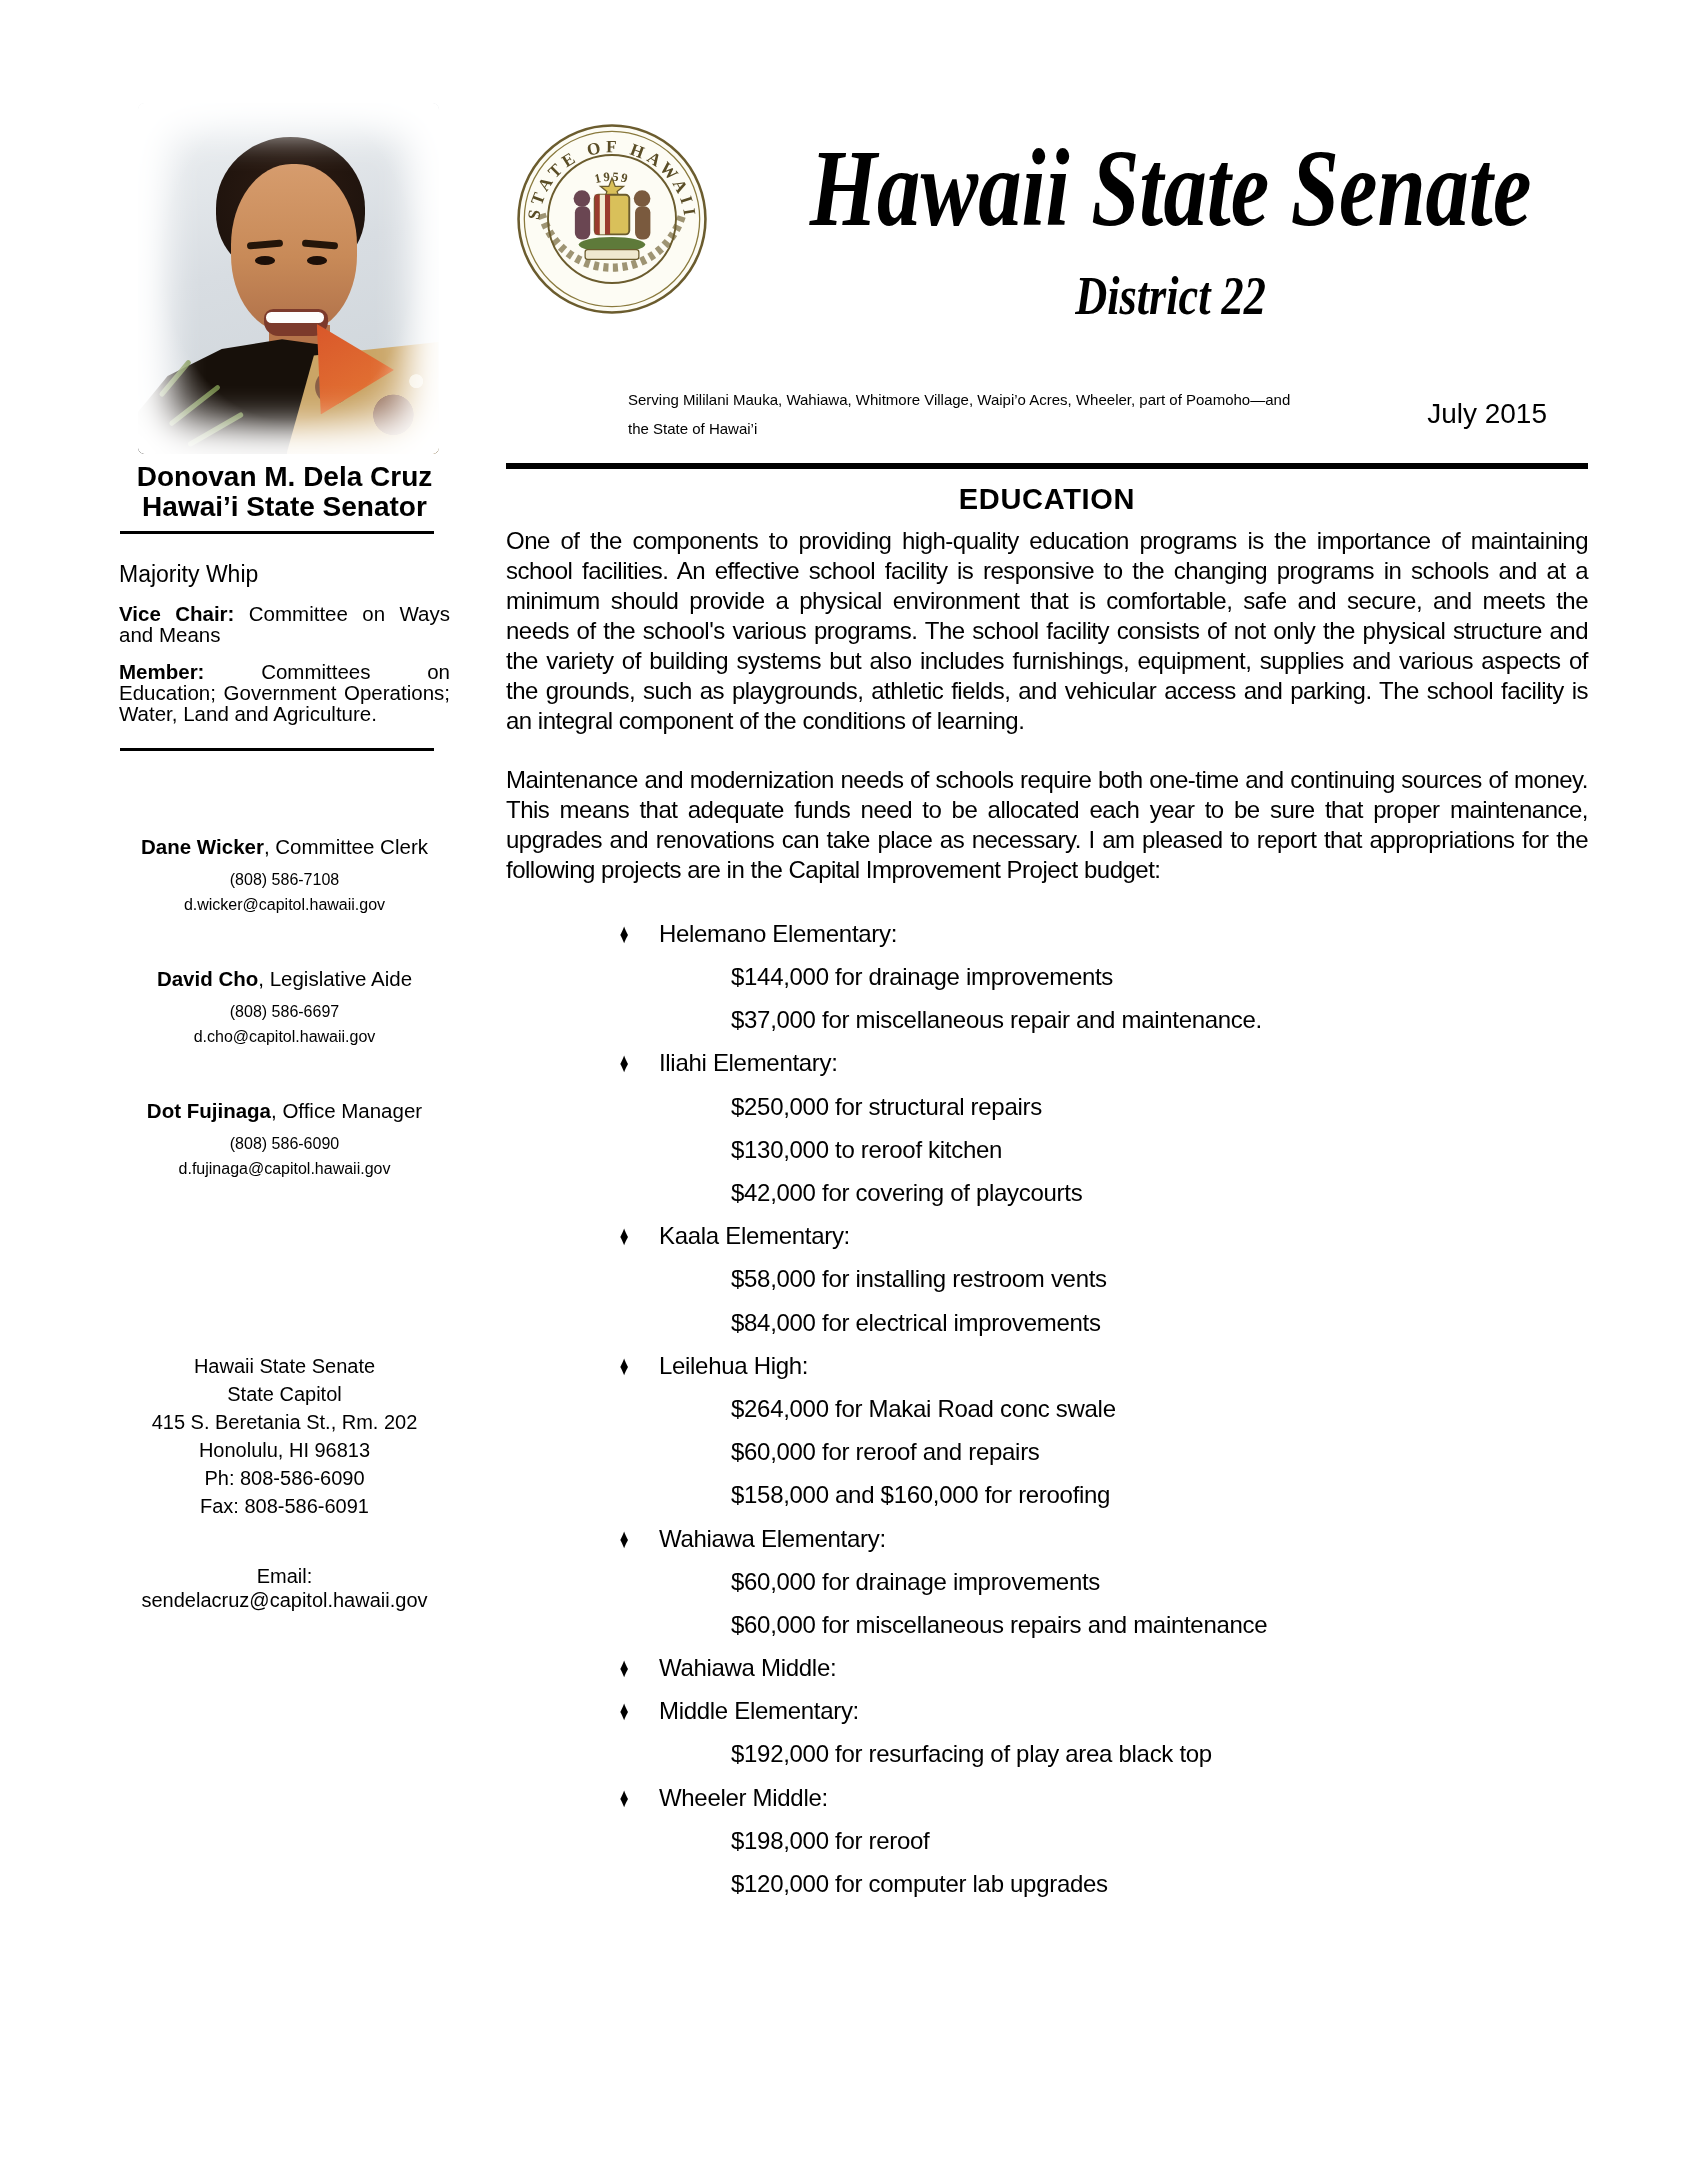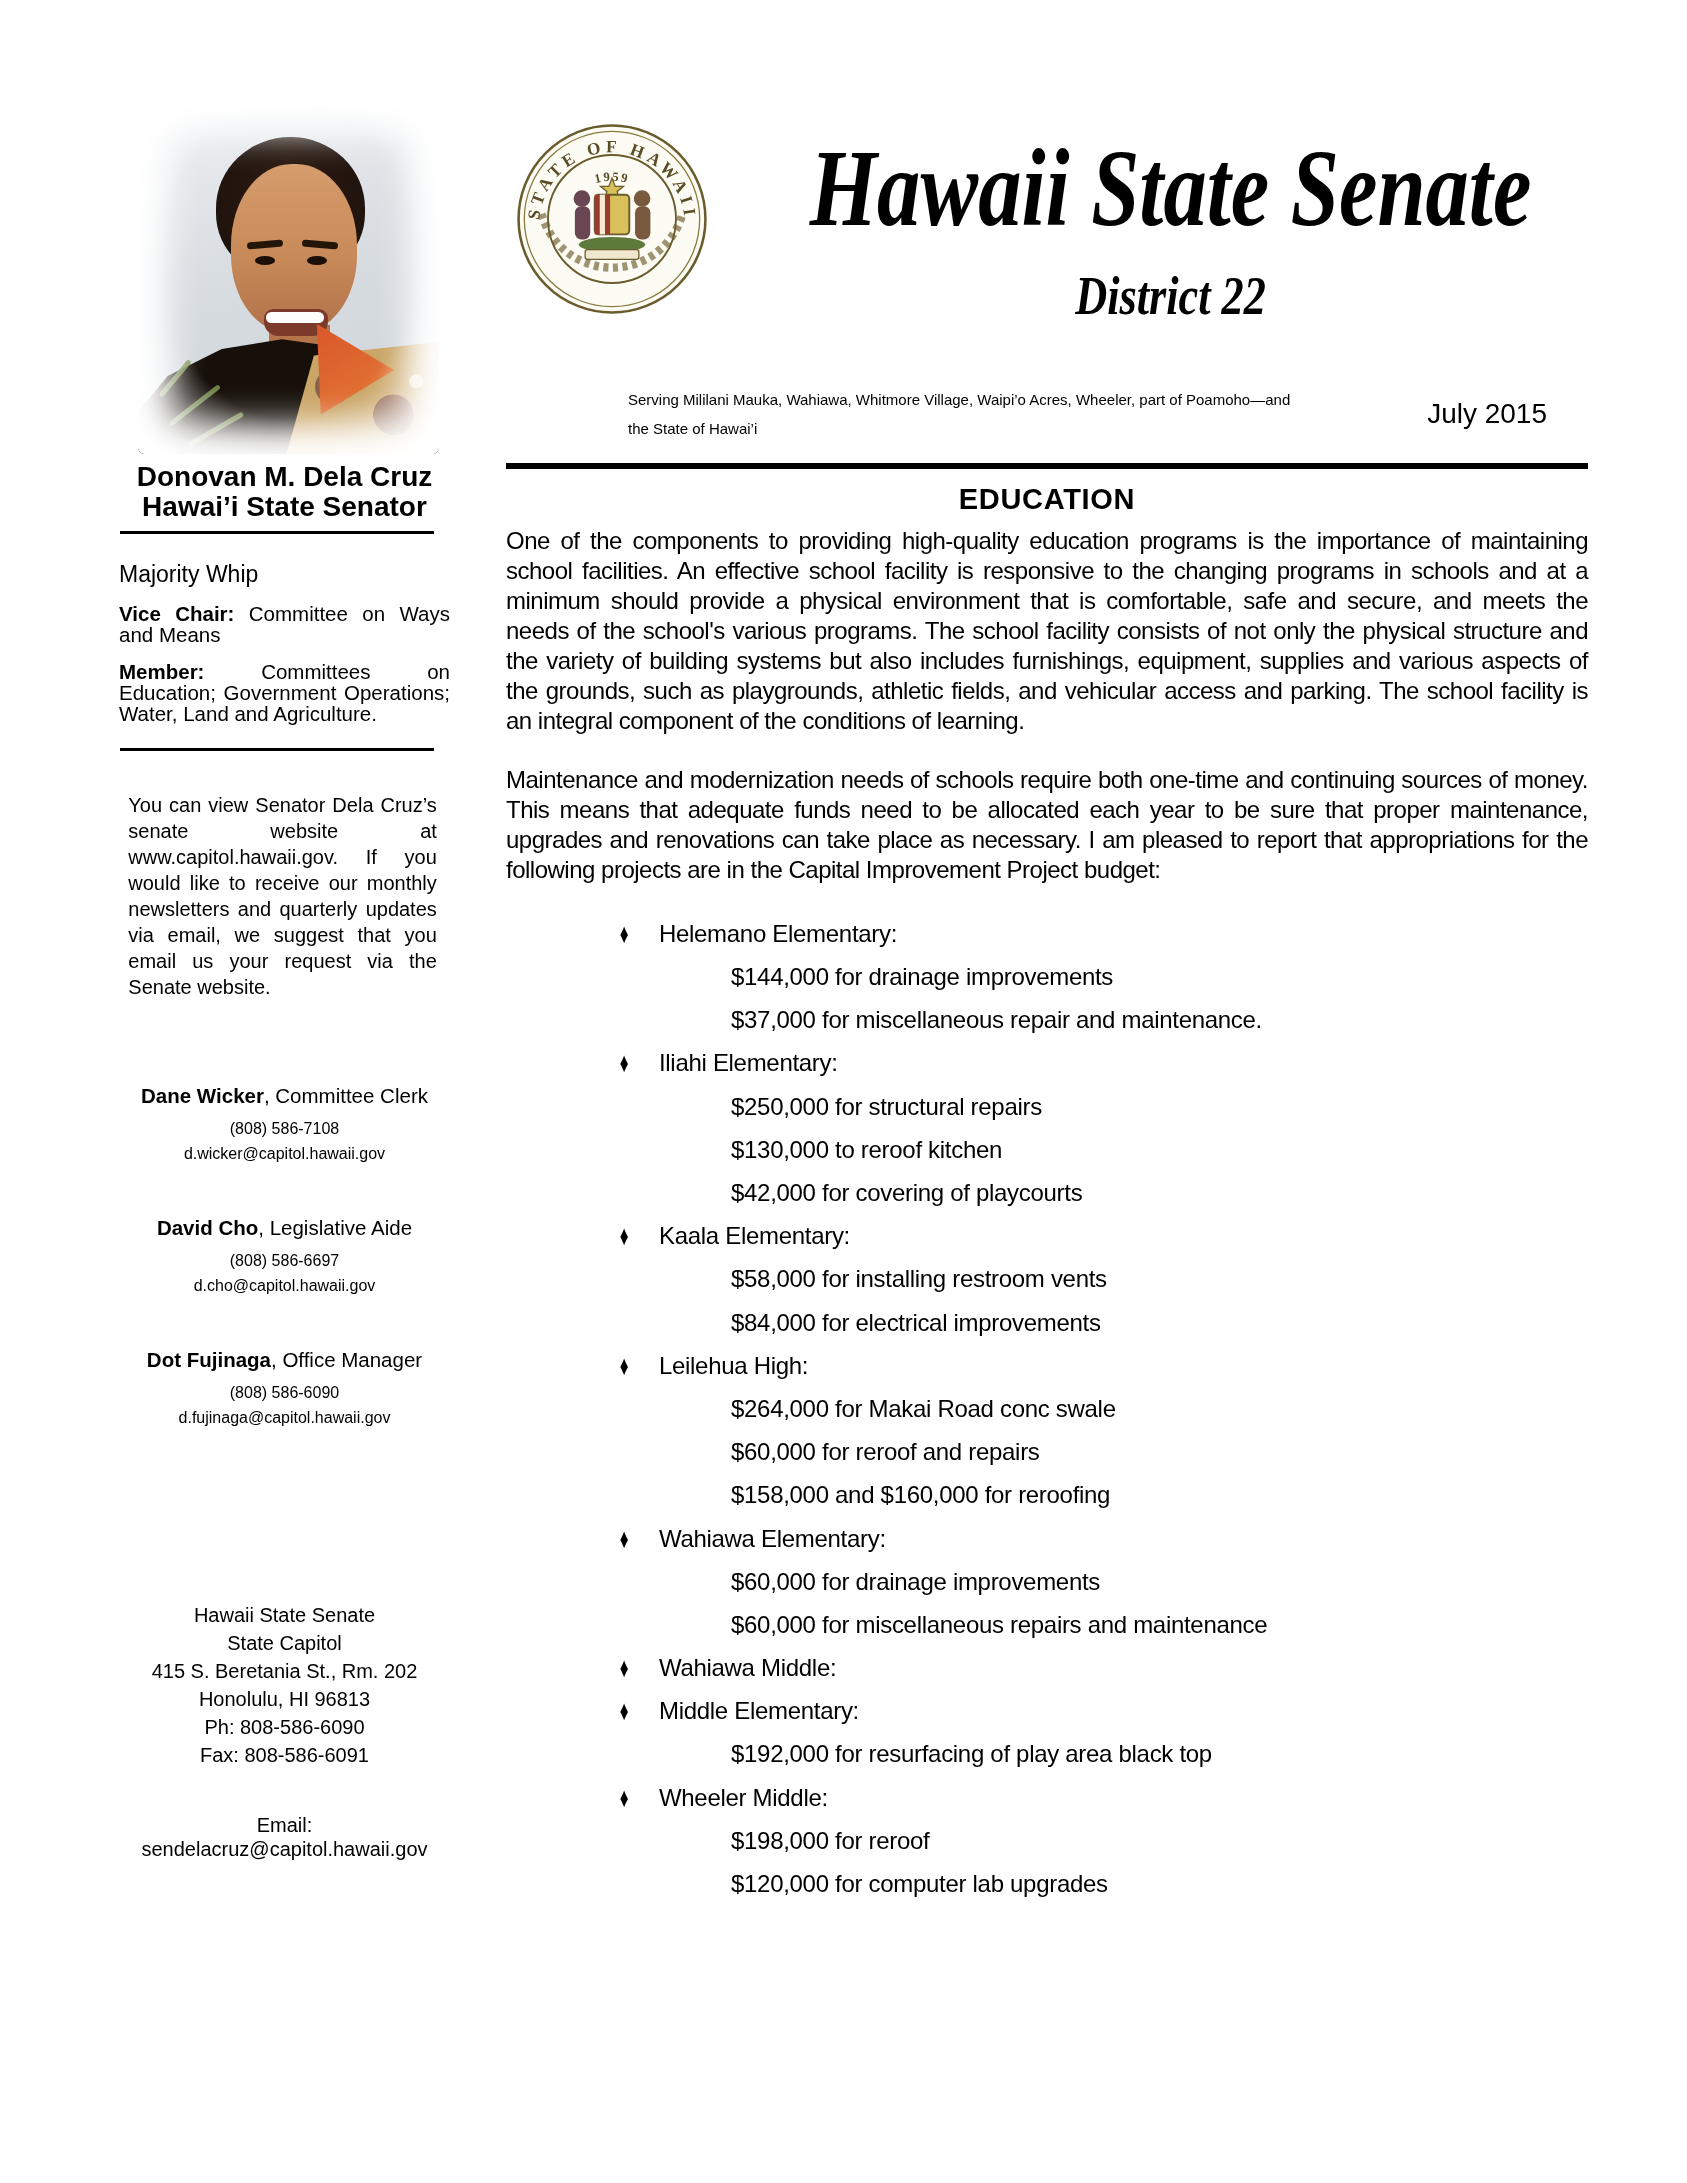--- a/index.html
+++ b/index.html
@@ -114,21 +114,20 @@
     <div class="sb-rule"></div>
 
     <div class="sb-whip">Majority Whip</div>
 
     <p class="role-para"><b>Vice Chair:</b><span> Committee on Ways and Means</span></p>
 
     <p class="role-para"><b>Member:</b><span> Committees on Education; Government Operations; Water, Land and Agriculture.</span></p>
 
     <div class="sb-rule2"></div>
 
-    <p class="sb-note">You can view Senator Dela Cruz’s senate website at www.capitol.hawaii.gov.  If you would like to receive our monthly newsletters and quarterly updates via email, we suggest that you email us your request via the Senate website.</p>
 
     <div class="staff">
       <div class="staff-block">
         <div class="staff-name"><b>Dane Wicker</b><span>, Committee Clerk</span></div>
         <div class="staff-phone">(808) 586-7108</div>
         <div class="staff-email">d.wicker@capitol.hawaii.gov</div>
       </div>
       <div class="staff-block">
         <div class="staff-name"><b>David Cho</b><span>, Legislative Aide</span></div>
         <div class="staff-phone">(808) 586-6697</div>

